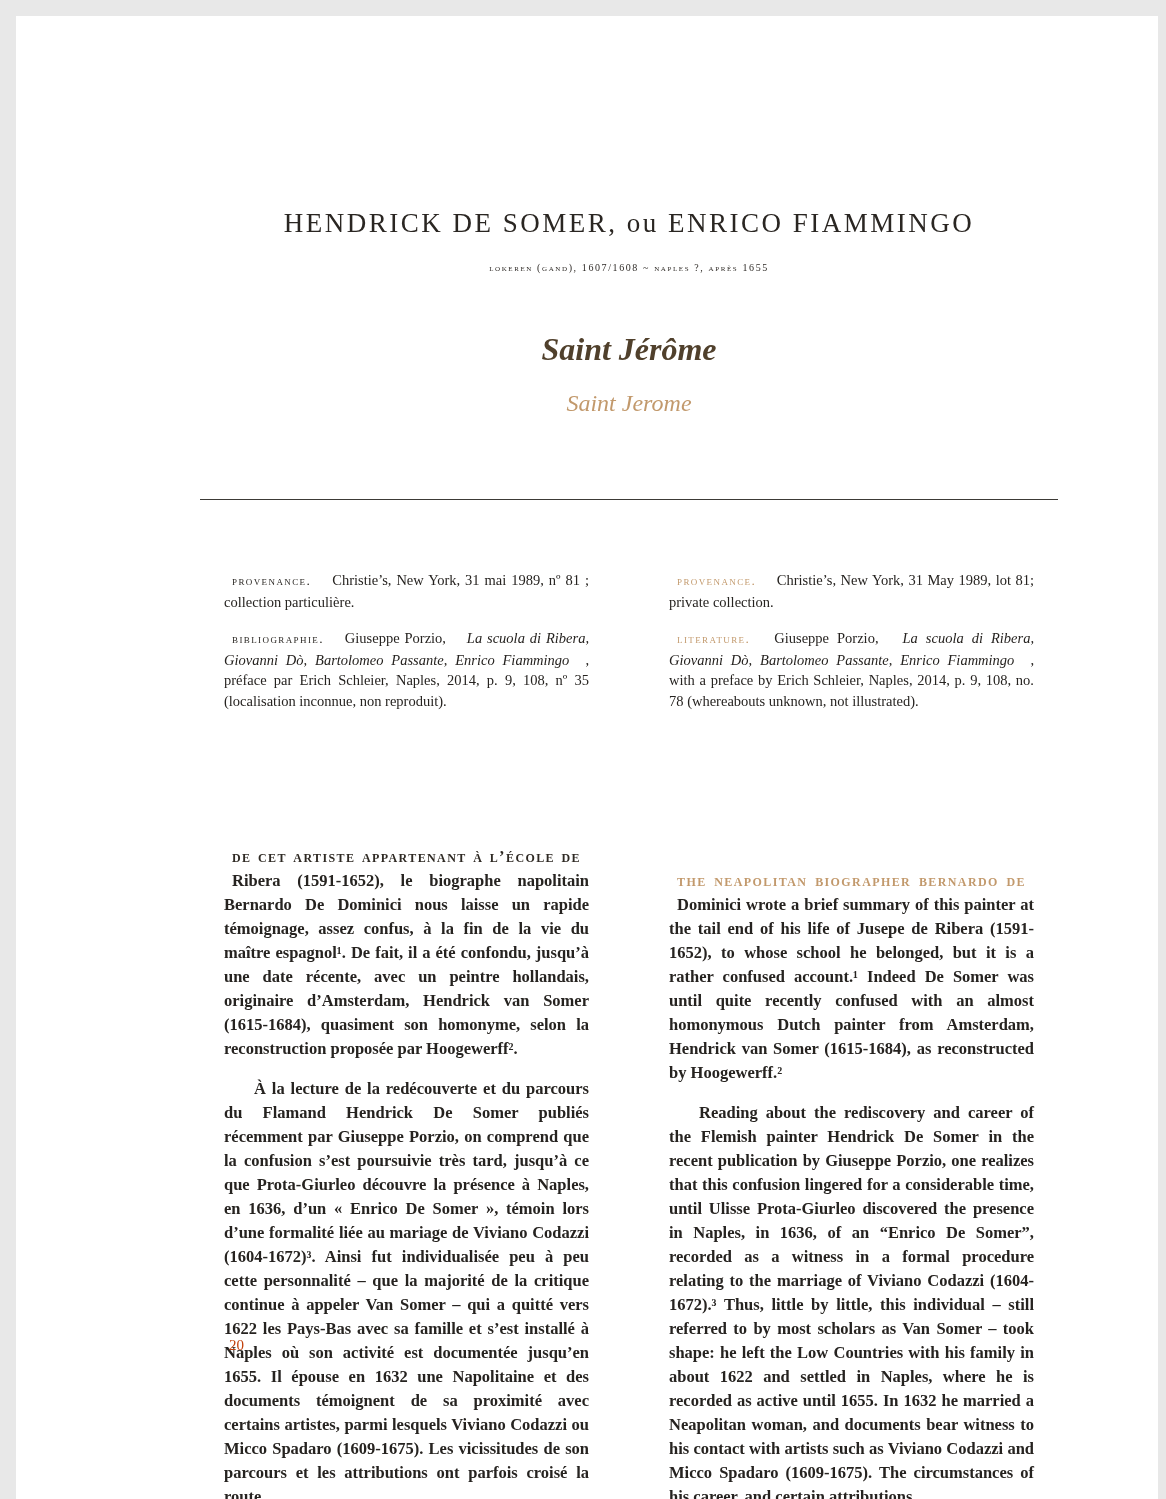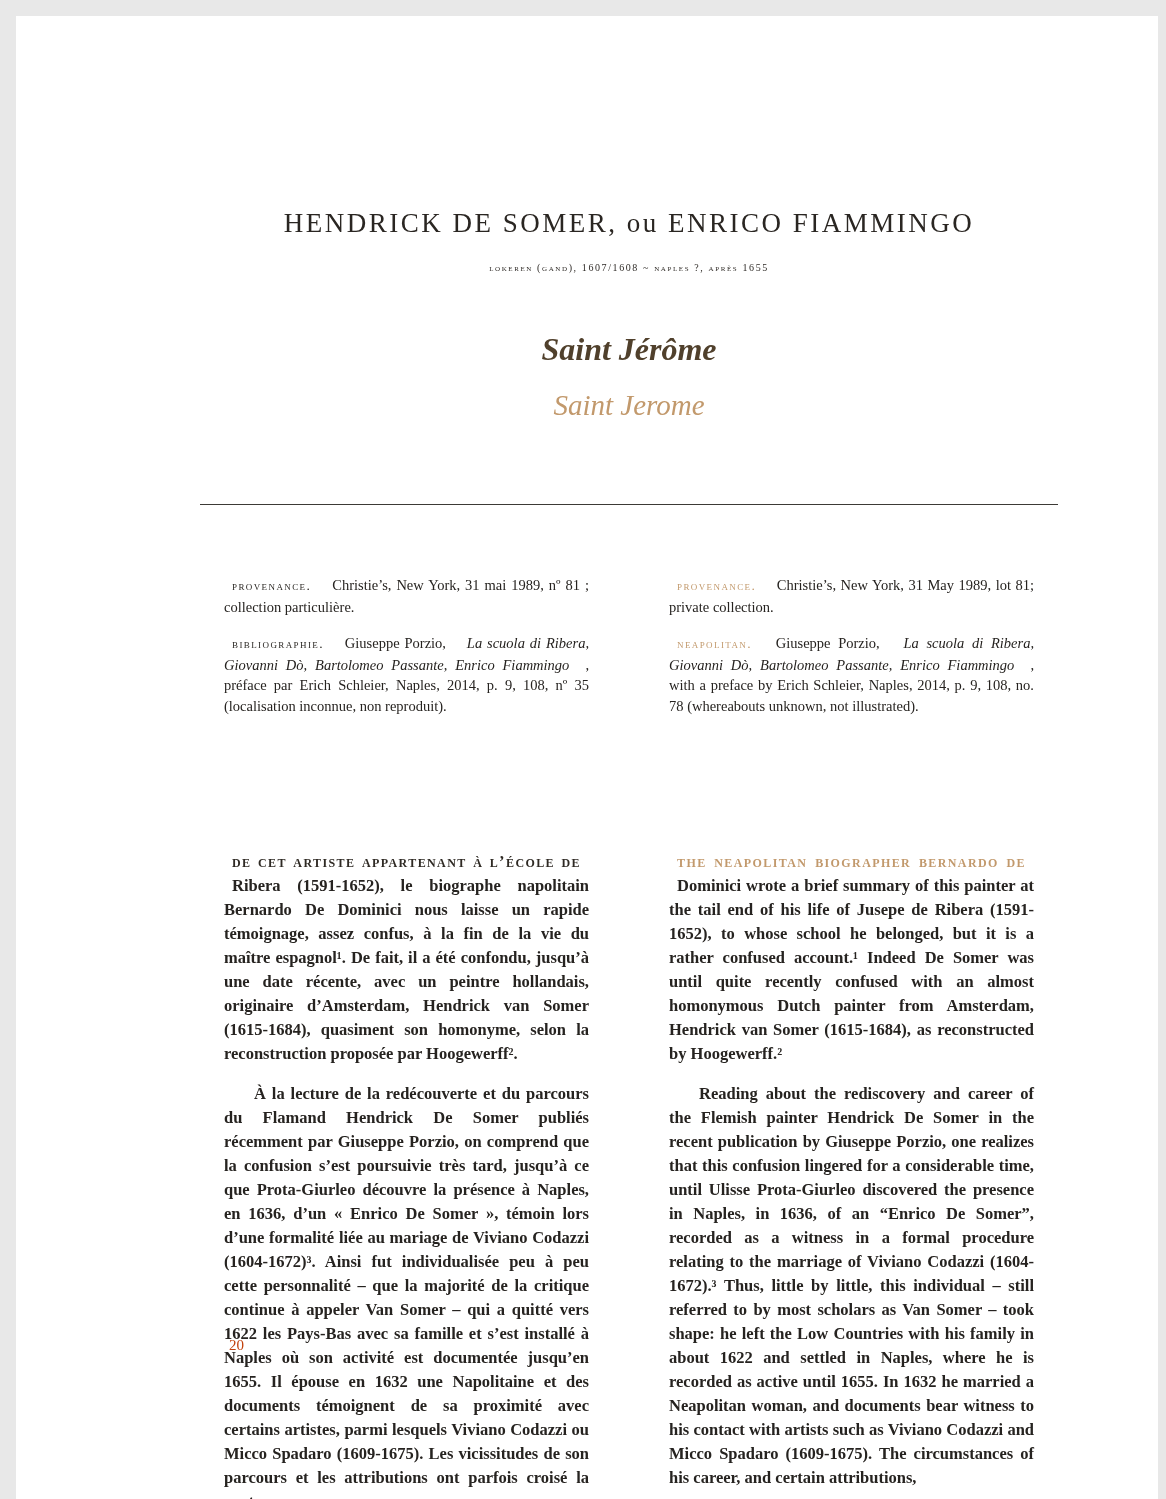--- a/index.html
+++ b/index.html
@@ -46,21 +46,21 @@
   .title-fr {
     margin-top: 44px;
     font-size: 32px;
     line-height: 1;
     font-style: italic;
     font-weight: bold;
     color: var(--accent-dark);
   }
   .title-en {
     margin-top: 10px;
-    font-size: 29px;
+    font-size: 24px;
     line-height: 1;
     font-style: italic;
     font-weight: normal;
     color: var(--accent-tan);
   }
   
   .rule {
     margin-top: 68px;
     border: none;
     border-top: 1px solid var(--rule-color);
@@ -69,21 +69,21 @@
   .tombstone {
     margin-top: 8px;
     text-align: center;
     font-variant: small-caps;
     letter-spacing: 0.6px;
     font-size: 15px;
     line-height: 21px;
     color: #2c2824;
   }
   
-  .columns { display: flex; gap: 48px; }
+  .columns { display: flex; gap: 48px; align-items: flex-end; }
   .col { flex: 1 1 0; min-width: 0; }
   .catalogue {
     margin-top: 30px;
     font-size: 14.5px;
     line-height: 20.5px;
     text-align: justify;
   }
   .catalogue p { margin: 0; }
   .cat-label {
     font-variant: small-caps;
@@ -135,21 +135,21 @@
     <hr class="rule">
 
 
     <div class="columns catalogue">
       <div class="col" lang="fr">
         <p><span class="cat-label dark">provenance.</span> <span>Christie’s, New York, 31 mai 1989, nº 81 ; collection particulière.</span></p>
         <p><span class="cat-label dark">bibliographie.</span> <span>Giuseppe Porzio, </span><em>La scuola di Ribera, Giovanni Dò, Bartolomeo Passante, Enrico Fiammingo</em><span>, préface par Erich Schleier, Naples, 2014, p. 9, 108, nº 35 (localisation inconnue, non reproduit).</span></p>
       </div>
       <div class="col" lang="en">
         <p><span class="cat-label tan">provenance.</span> <span>Christie’s, New York, 31 May 1989, lot 81; private collection.</span></p>
-        <p><span class="cat-label tan">neapolitan.</span> <span>Giuseppe Porzio, </span><em>La scuola di Ribera, Giovanni Dò, Bartolomeo Passante, Enrico Fiammingo</em><span>, with a preface by Erich Schleier, Naples, 2014, p. 9, 108, no. 78 (whereabouts unknown, not illustrated).</span></p>
+        <p><span class="cat-label tan">literature.</span> <span>Giuseppe Porzio, </span><em>La scuola di Ribera, Giovanni Dò, Bartolomeo Passante, Enrico Fiammingo</em><span>, with a preface by Erich Schleier, Naples, 2014, p. 9, 108, no. 78 (whereabouts unknown, not illustrated).</span></p>
       </div>
     </div>
 
     <div class="columns essay">
       <div class="col" lang="fr">
         <p><span class="lead dark">de cet artiste appartenant à l’école de</span> <span>Ribera (1591-1652), le biographe napolitain Bernardo De Dominici nous laisse un rapide témoignage, assez confus, à la fin de la vie du maître espagnol¹. De fait, il a été confondu, jusqu’à une date récente, avec un peintre hollandais, originaire d’Amsterdam, Hendrick van Somer (1615-1684), quasiment son homonyme, selon la reconstruction proposée par Hoogewerff².</span></p>
         <p class="indent">À la lecture de la redécouverte et du parcours du Flamand Hendrick De Somer publiés récemment par Giuseppe Porzio, on comprend que la confusion s’est poursuivie très tard, jusqu’à ce que Prota-Giurleo découvre la présence à Naples, en 1636, d’un « Enrico De Somer », témoin lors d’une formalité liée au mariage de Viviano Codazzi (1604-1672)³. Ainsi fut individualisée peu à peu cette personnalité – que la majorité de la critique continue à appeler Van Somer – qui a quitté vers 1622 les Pays-Bas avec sa famille et s’est installé à Naples où son activité est documentée jusqu’en 1655. Il épouse en 1632 une Napolitaine et des documents témoignent de sa proximité avec certains artistes, parmi lesquels Viviano Codazzi ou Micco Spadaro (1609-1675). Les vicissitudes de son parcours et les attributions ont parfois croisé la route</p>
       </div>
       <div class="col" lang="en">
         <p><span class="lead tan">the neapolitan biographer bernardo de</span> <span>Dominici wrote a brief summary of this painter at the tail end of his life of Jusepe de Ribera (1591-1652), to whose school he belonged, but it is a rather confused account.¹ Indeed De Somer was until quite recently confused with an almost homonymous Dutch painter from Amsterdam, Hendrick van Somer (1615-1684), as reconstructed by Hoogewerff.²</span></p>

